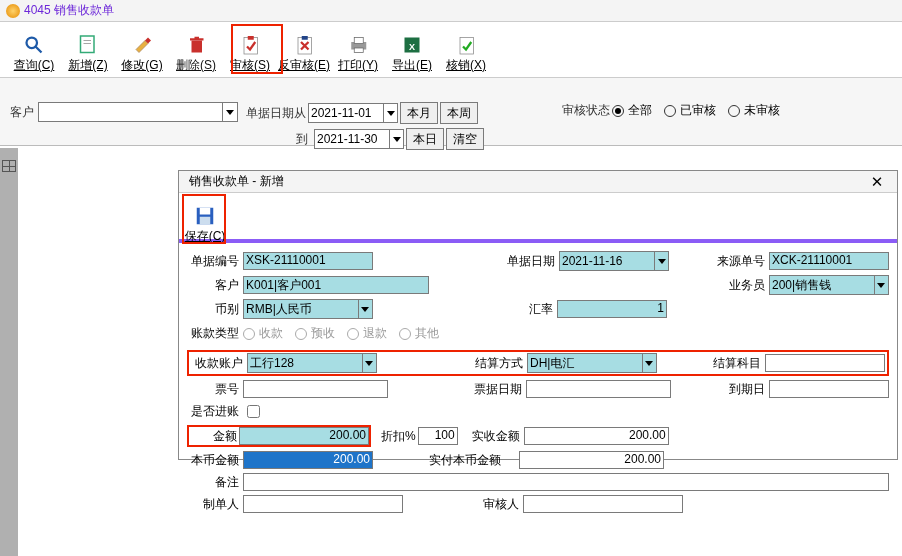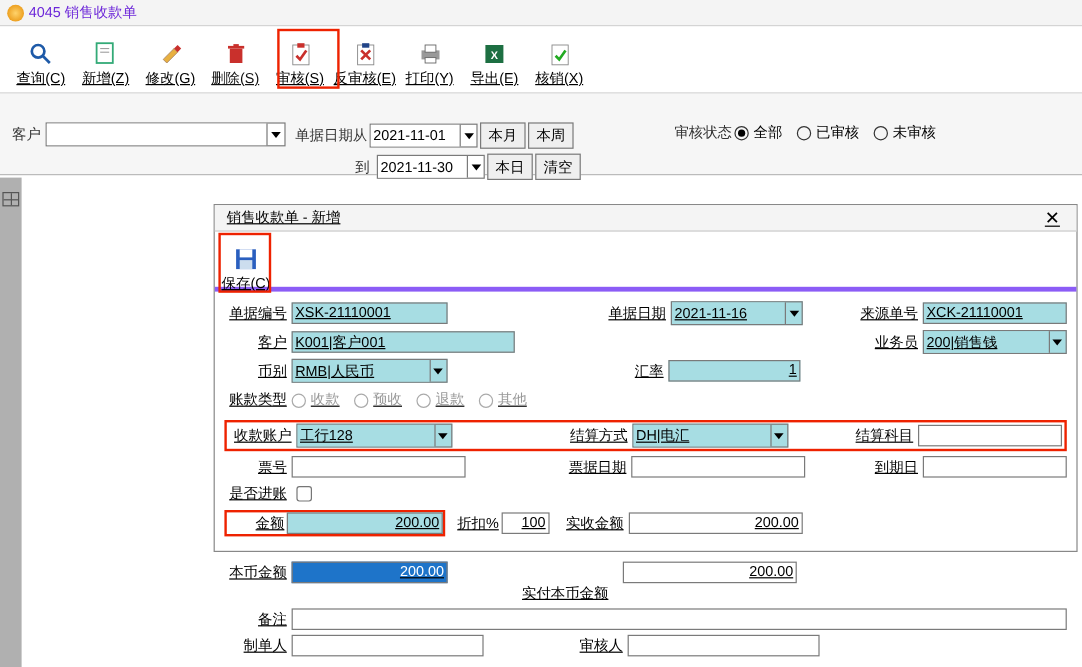--- a/index.html
+++ b/index.html
@@ -37,29 +37,29 @@
   .gridicon { position:absolute; top:160px; left:2px; width:14px; height:12px; border:1px solid #555;}
   .gridicon::before,.gridicon::after{content:"";position:absolute;background:#555;}
   .gridicon::before{top:5px;left:0;right:0;height:1px;}
   .gridicon::after{top:0;bottom:0;left:6px;width:1px;}
 
   
   .redarrow { position:absolute; left:215px; top:85px; width:50px; height:48px; pointer-events:none;}
   .redbox-audit { position:absolute; left:231px; top:24px; width:52px; height:50px; border:2px solid #e20; pointer-events:none;}
 
   
-  .dlg { position:absolute; left:178px; top:170px; width:720px; height:290px; background:#fff; border:1px solid #888;text-decoration:underline;}
+  .dlg { position:absolute; left:178px; top:170px; width:720px; height:290px; background:#fff; border:1px solid #888;}
   .dlg .dtitle { height:22px; background:#f4f4f4; border-bottom:1px solid #ccc; display:flex; align-items:center; padding:0 6px; gap:4px;}
   .dlg .dtitle .close { margin-left:auto; width:28px; height:18px; display:flex; align-items:center; justify-content:center; cursor:pointer; font-size:15px;}
   .dlg .dtool { height:50px; border-bottom:4px solid #8b5cf6; display:flex; padding:4px;}
   .dform { padding:8px 8px 0 8px; }
   .row { display:flex; align-items:center; margin-bottom:4px; gap:2px;}
   .cell { display:flex; align-items:center; gap:2px;}
   .lblr { width:54px; text-align:right; padding-right:2px;}
-  .lbl60 { width:60px; text-align:center; padding-right:4px;margin-top:35px;}
+  .lbl60 { width:60px; text-align:left; padding-right:4px;}
   .inpt { height:18px; border:1px solid #7a7a7a; background:#a7dde3; padding:0 2px; }
   .inpt.plain{ background:#fff;}
   .inpt.rd { text-align:right; }
   .spread { flex:1; }
 
   .redbox-save { position:absolute; left:182px; top:194px; width:44px; height:50px; border:2px solid #e20; pointer-events:none;}
   .redbox-row { border:2px solid #e20; padding:1px 2px;}
   .redbox-amt { border:2px solid #e20; padding:0; display:flex; align-items:center;}
 
   .radiodis .radio { border-color:#aaa;}

